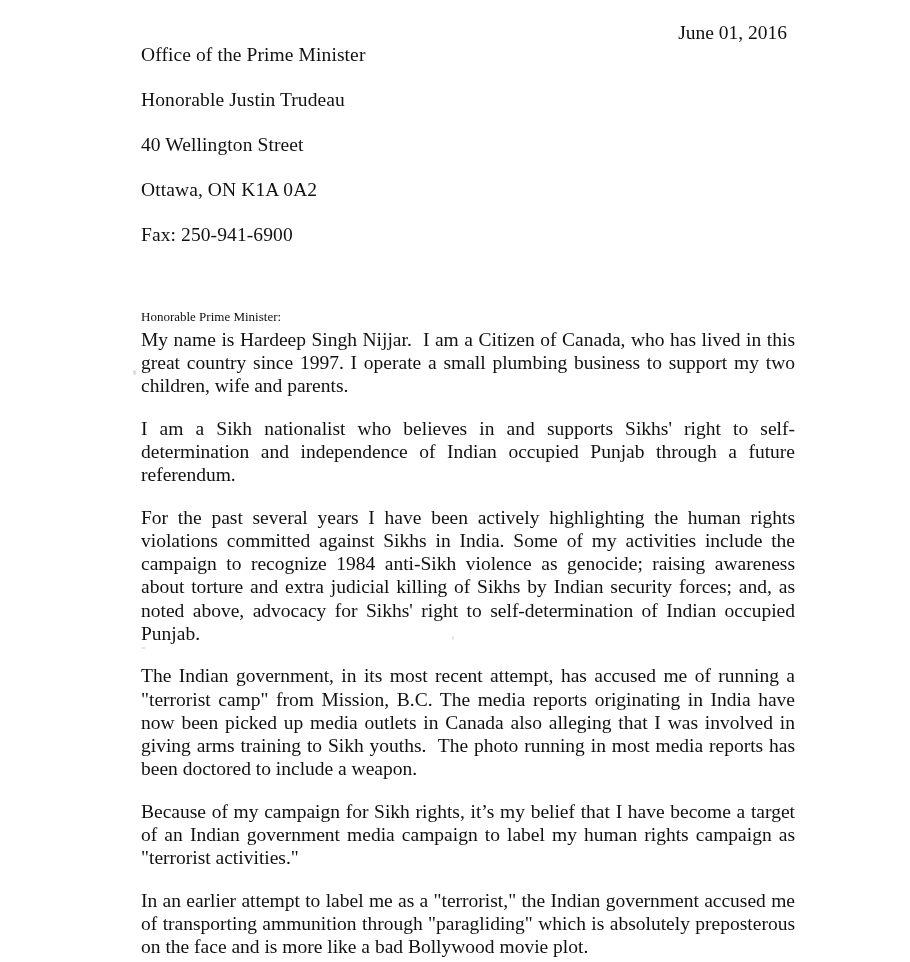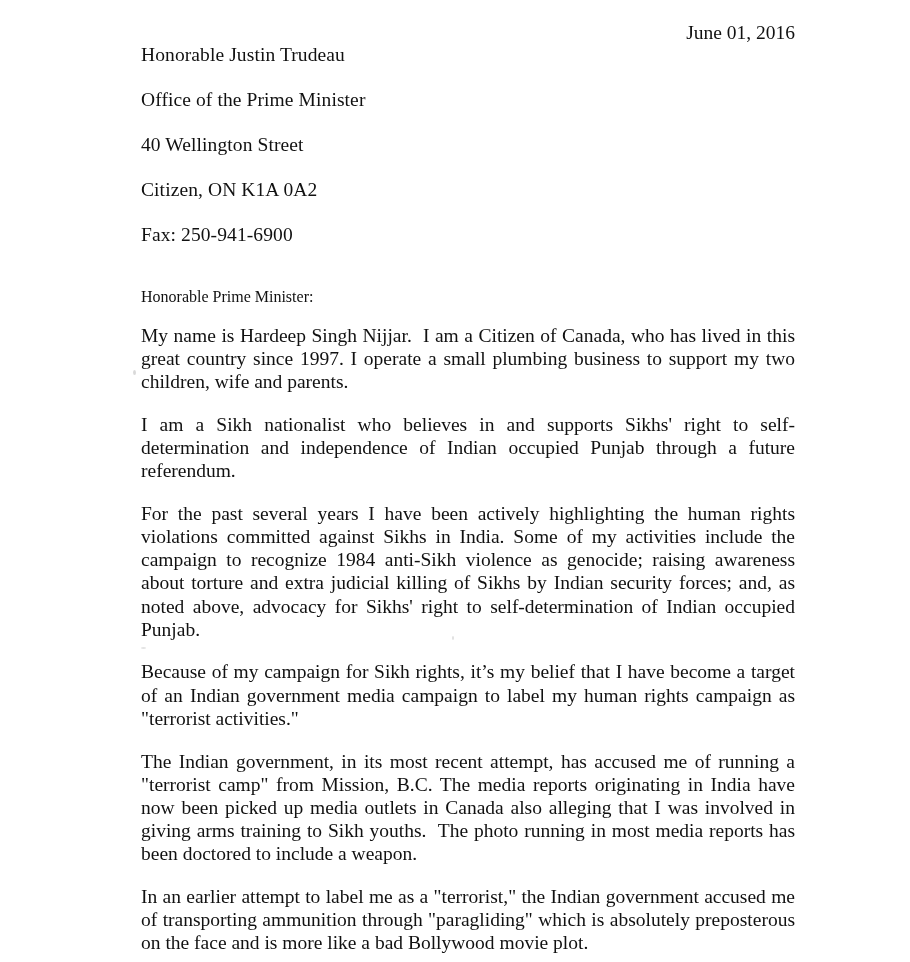--- a/index.html
+++ b/index.html
@@ -47,72 +47,72 @@
   .address {
     font-size: 19.5px;
     line-height: 22.5px;
     white-space: pre-line;
     letter-spacing: .1px;
   }
   .address-line { display: block; }
 
   .date {
     position: absolute;
-    right: 0;
+    right: 8px;
     top: 1px;
     font-size: 19.5px;
     line-height: 22.5px;
     white-space: nowrap;
   }
 
   .salutation {
-    font-size: 16px;
+    font-size: 13px;
     line-height: 23px;
-    margin-top: 16px;
+    margin-top: 36px;
   }
 
   .body-par {
     font-size: 19.5px;
     line-height: 23.2px;
     text-align: justify;
     text-justify: inter-word;
     white-space: pre-wrap;
     hyphens: none;
   }
-  .body-par:first-of-type { margin-top: 16px; }
+  .body-par:first-of-type { margin-top: 0; }
 </style>
 </head>
 <body>
 
 <div class="page">
 
   <div class="speck speck-a"></div>
   <div class="speck speck-b"></div>
   <div class="speck speck-c"></div>
   <div class="speck speck-d"></div>
 
   <div class="content">
 
     <div class="header-row">
       <div class="address">
+        <span class="address-line">Office of the Prime Minister</span>
         <span class="address-line">Honorable Justin Trudeau</span>
-        <span class="address-line">Office of the Prime Minister</span>
         <span class="address-line">40 Wellington Street</span>
-        <span class="address-line">Citizen, ON K1A 0A2</span>
+        <span class="address-line">Ottawa, ON K1A 0A2</span>
         <span class="address-line">Fax: 250-941-6900</span>
       </div>
       <div class="date">June 01, 2016</div>
     </div>
 
     <div class="salutation">Honorable Prime Minister:</div>
 
     <div class="body">
       <p class="body-par">My name is Hardeep Singh Nijjar.  I am a Citizen of Canada, who has lived in this great country since 1997. I operate a small plumbing business to support my two children, wife and parents.</p>
       <p class="body-par">I am a Sikh nationalist who believes in and supports Sikhs' right to self-determination and independence of Indian occupied Punjab through a future referendum.</p>
       <p class="body-par">For the past several years I have been actively highlighting the human rights violations committed against Sikhs in India. Some of my activities include the campaign to recognize 1984 anti-Sikh violence as genocide; raising awareness about torture and extra judicial killing of Sikhs by Indian security forces; and, as noted above, advocacy for Sikhs' right to self-determination of Indian occupied Punjab.</p>
+      <p class="body-par">The Indian government, in its most recent attempt, has accused me of running a "terrorist camp" from Mission, B.C. The media reports originating in India have now been picked up media outlets in Canada also alleging that I was involved in giving arms training to Sikh youths.  The photo running in most media reports has been doctored to include a weapon.</p>
       <p class="body-par">Because of my campaign for Sikh rights, it’s my belief that I have become a target of an Indian government media campaign to label my human rights campaign as "terrorist activities."</p>
-      <p class="body-par">The Indian government, in its most recent attempt, has accused me of running a "terrorist camp" from Mission, B.C. The media reports originating in India have now been picked up media outlets in Canada also alleging that I was involved in giving arms training to Sikh youths.  The photo running in most media reports has been doctored to include a weapon.</p>
       <p class="body-par">In an earlier attempt to label me as a "terrorist," the Indian government accused me of transporting ammunition through "paragliding" which is absolutely preposterous on the face and is more like a bad Bollywood movie plot.</p>
 
     </div>
 
   </div>
 </div>
 
 </body></html>

